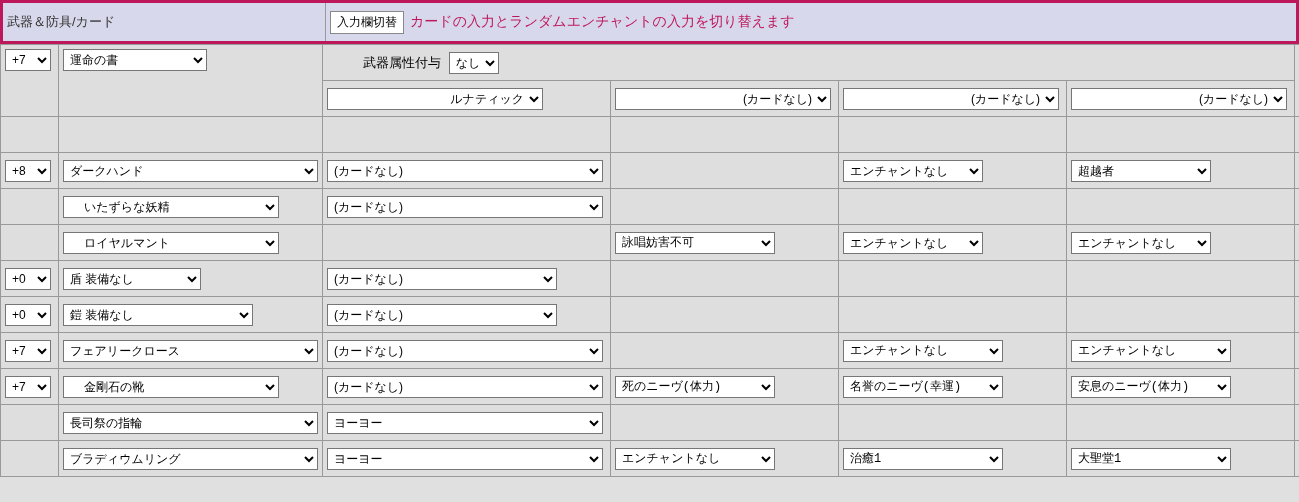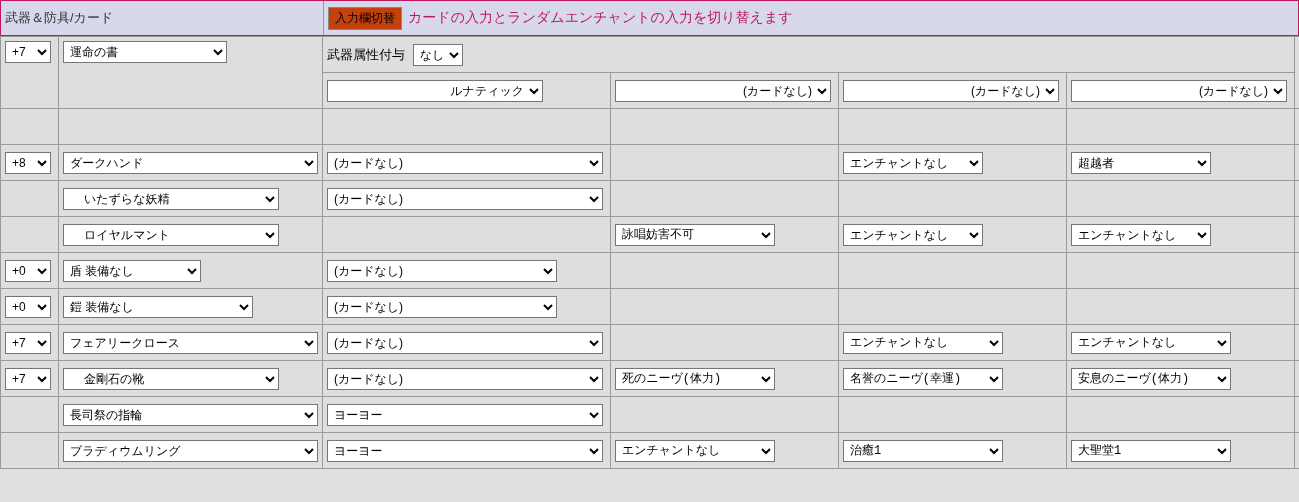--- a/index.html
+++ b/index.html
@@ -6,41 +6,41 @@
   body {
     font-family: "MS PGothic", "Hiragino Kaku Gothic Pro", Meiryo, sans-serif;
     font-size: 13px;
     background: #e0e0e0;
     width: 1299px;
   }
   .hdr {
     display: flex;
     align-items: center;
     background: #d8d8ec;
-    border: 1px solid #be185d;
-    height: 36px;
+    border: 3px solid #be185d;
+    height: 44px;
   }
   .hdr-left {
     width: 322px;
     padding: 0 4px;
     color: #333;
   }
   .hdr-right {
     flex: 1;
     padding: 0 4px;
     display: flex;
     align-items: center;
     gap: 6px;
     border-left: 1px solid #999;
     height: 100%;
   }
   .btn {
     font-size: 12px;
     padding: 2px 6px;
-    background: #c2410c;
+    background: #ffffff;
     border: 1px solid #888;
     cursor: pointer;
     font-family: inherit;
   }
   .desc { color: #be185d; font-size: 14px; }
   table {
     border-collapse: collapse;
     width: 100%;
     table-layout: fixed;
   }
@@ -68,21 +68,21 @@
   .c5 { width: 228px; }
   .sel-refine { width: 46px; }
   .sel-item { width: 100%; }
   .sel-item-sm { width: 216px; padding-left: 16px; }
   .sel-card-lg { width: 276px; }
   .sel-card-md { width: 230px; }
   .sel-card-sm { width: 216px; text-align: right; }
   .sel-enc-sm { width: 140px; }
   .sel-enc-md { width: 160px; font-family: Liberation Mono, monospace; }
   .sel-elem { width: 50px; margin-left: 4px; }
-  .attr-lbl { font-size: 13px; }
+  .attr-lbl { font-size: 13px; margin-left: 36px; }
   .tall { height: 72px; vertical-align: top; padding-top: 4px; }
   .c6 { width: 5px; }
 </style>
 </head>
 <body>
 
 <div class="hdr">
   <div class="hdr-left">武器＆防具/カード</div>
   <div class="hdr-right">
     <button class="btn">入力欄切替</button>
@@ -100,21 +100,21 @@
       <col class="c5">
       <col class="c6">
   </colgroup>
 
   <tbody>
       <tr>
     <td class="tall" rowspan="2">
       <select class="sel-refine"><option>+7</option></select>
     </td>
     <td class="tall" rowspan="2">
-      <select class="sel-item" style="width:164px"><option>運命の書</option></select>
+      <select class="sel-item" style="width:144px"><option>運命の書</option></select>
     </td>
     <td colspan="4" class="sub">
       <span class="attr-lbl">武器属性付与</span>
       <select class="sel-elem"><option>なし</option></select>
     </td>
     <td class="sub" rowspan="2"></td>
   </tr>
   <tr>
     <td class="sub">
       <select class="sel-card-sm"><option>ルナティック</option></select>

